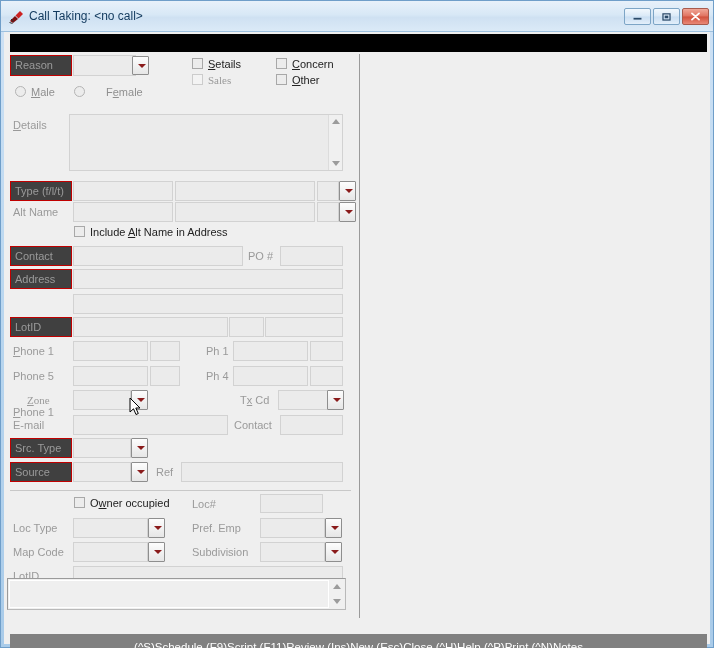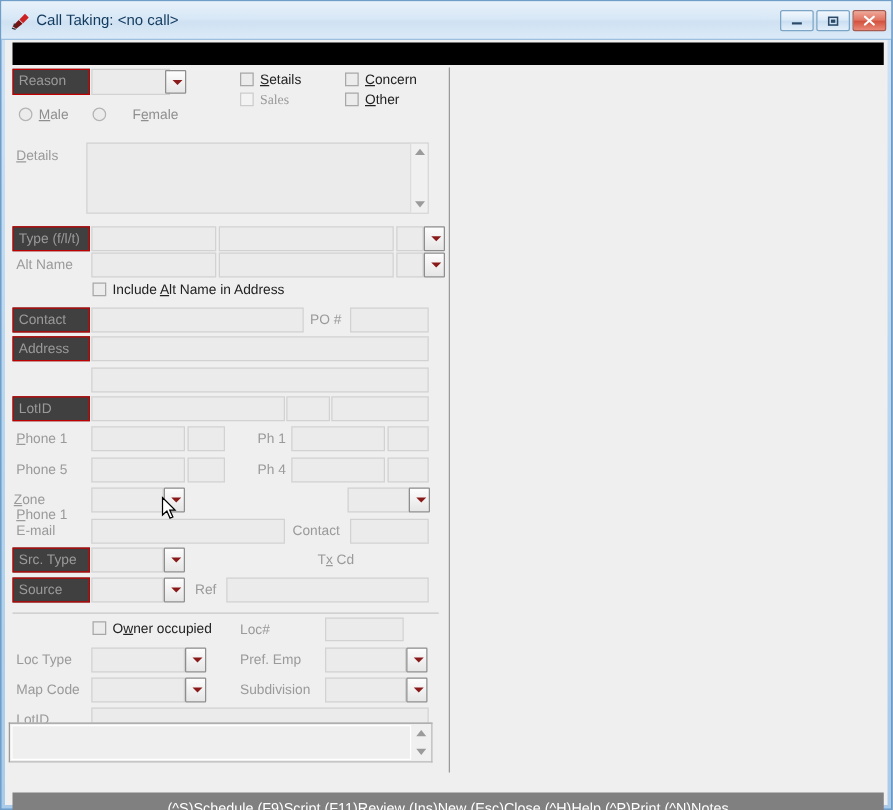--- a/index.html
+++ b/index.html
@@ -267,26 +267,26 @@
       <div class="lbl" style="left:196px;top:292px;">Ph 1</div>
       <div class="fld" style="left:223px;top:288px;width:75px;height:20px;"></div>
       <div class="fld" style="left:300px;top:288px;width:33px;height:20px;"></div>
 
       <div class="fld" style="left:63px;top:313px;width:75px;height:20px;"></div>
       <div class="fld" style="left:140px;top:313px;width:30px;height:20px;"></div>
       <div class="lbl" style="left:196px;top:317px;">Ph 4</div>
       <div class="fld" style="left:223px;top:313px;width:75px;height:20px;"></div>
       <div class="fld" style="left:300px;top:313px;width:33px;height:20px;"></div>
 
-      <div class="lbl" style="left:1px;top:341px;"><u>Z</u>one</div>
+      <div class="lbl" style="left:17px;top:341px;font-family:Liberation Serif, serif;"><u>Z</u>one</div>
       <div class="fld" style="left:63px;top:337px;width:58px;height:20px;"></div>
       <div class="ddbtn" style="left:121px;top:337px;height:20px;">
         <i class="arr"></i>
       </div>
-      <div class="lbl" style="left:244px;top:341px;margin-top:48px;">T<u>x</u> Cd</div>
+      <div class="lbl" style="left:230px;top:341px;">T<u>x</u> Cd</div>
       <div class="fld" style="left:268px;top:337px;width:50px;height:20px;"></div>
       <div class="ddbtn" style="left:317px;top:337px;height:20px;">
         <i class="arr"></i>
       </div>
 
       <div class="lbl" style="left:3px;top:366px;">E-mail</div>
       <div class="fld" style="left:63px;top:362px;width:155px;height:20px;"></div>
       <div class="lbl" style="left:224px;top:366px;">Contact</div>
       <div class="fld" style="left:270px;top:362px;width:63px;height:20px;"></div>
 

